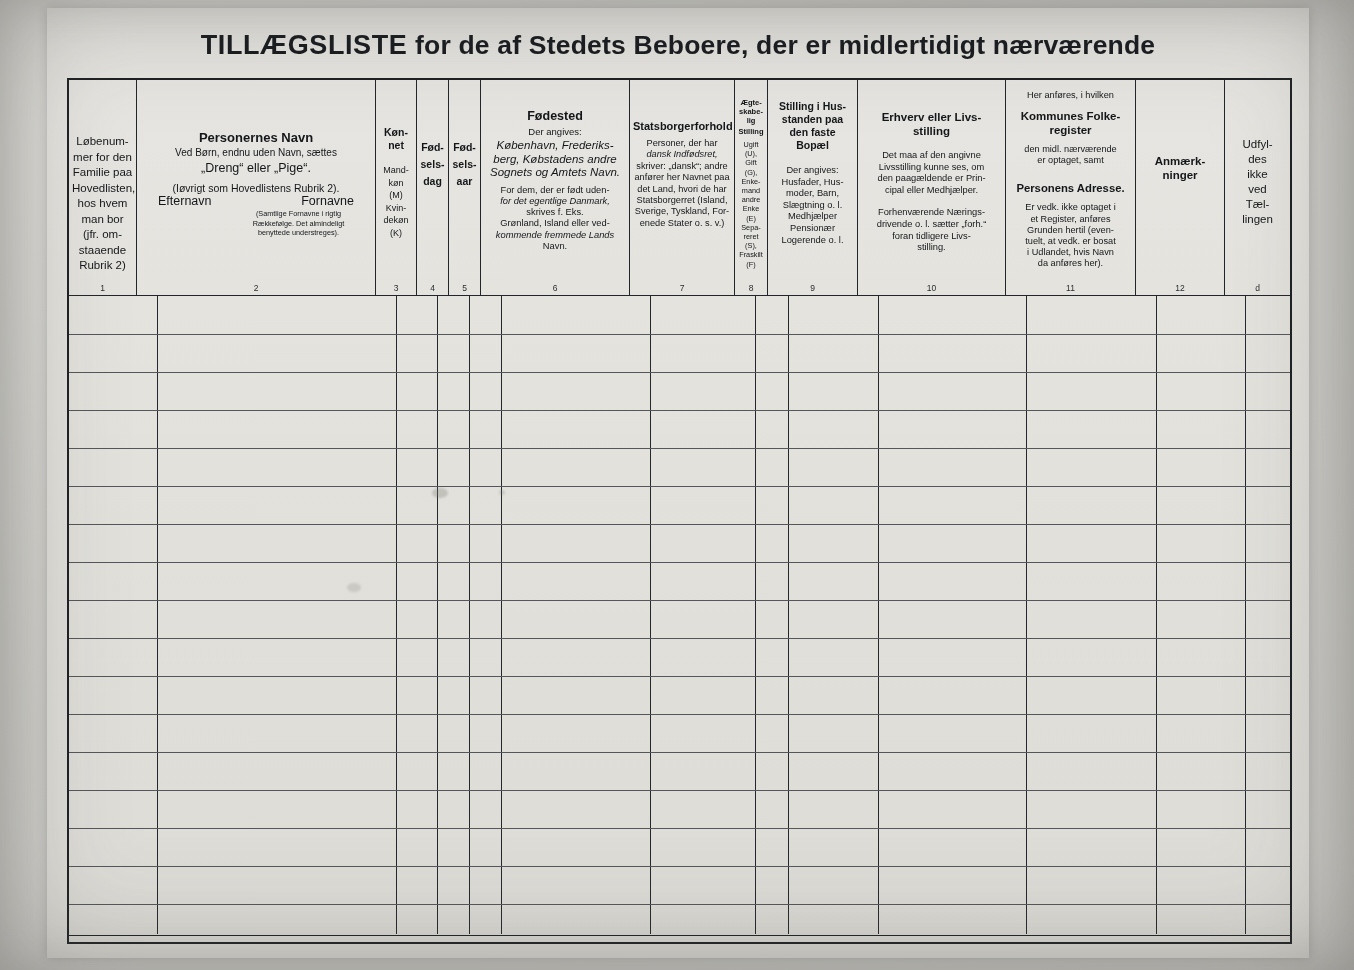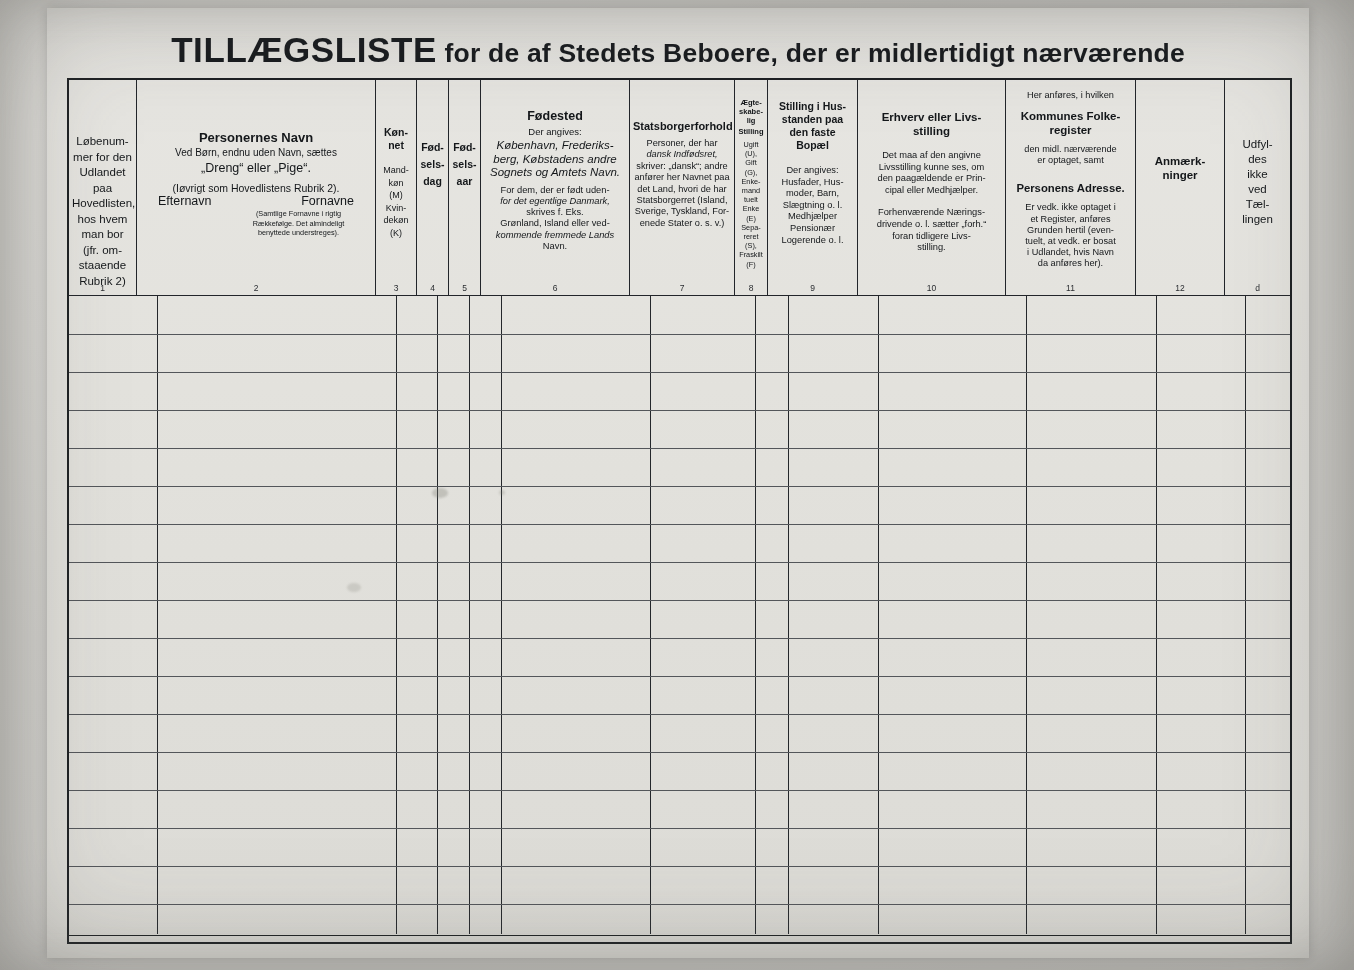--- a/index.html
+++ b/index.html
@@ -40,21 +40,21 @@
     position: absolute;
     left: 0; right: 0;
     top: 22px;
     text-align: center;
     font-size: 26.5px;
     font-weight: bold;
     color: #15181c;
     letter-spacing: .2px;
     white-space: nowrap;
   }
-  .title .lead { font-size: 35px; letter-spacing: .6px; }
+  .title .lead { font-size: 27px; letter-spacing: .6px; }
 
   
   .tbl {
     position: absolute;
     left: 20px;
     top: 70px;
     width: 1225px;
     height: 866px;
     border-top: 2.5px solid #1c1f22;
     border-bottom: 2.5px solid #1c1f22;
@@ -125,21 +125,21 @@
     </div>
 
     <div class="tbl">
 
       <div class="head">
 
         <div class="hcell" style="width:68px;">
           <div style="font-size:11.5px;line-height:15.5px;margin-top:50px;">
             <div>Løbenum-</div>
             <div>mer for den</div>
-            <div>Udlandet paa</div>
+            <div>Familie paa</div>
             <div>Hovedlisten,</div>
             <div>hos hvem</div>
             <div>man bor</div>
             <div>(jfr. om-</div>
             <div>staaende</div>
             <div>Rubrik 2)</div>
           </div>
           <div class="num">1</div>
         </div>
 
@@ -245,21 +245,21 @@
               <div>lig</div>
               <div style="margin-top:2px;">Stilling</div>
           </div>
           <div style="font-size:7.3px;line-height:9.2px;margin-top:4px;">
             <div>Ugift</div>
             <div>(U),</div>
             <div>Gift</div>
             <div>(G),</div>
             <div>Enke-</div>
             <div>mand</div>
-            <div>tuelt</div>
+            <div>andre</div>
             <div>Enke</div>
             <div>(E)</div>
             <div>Sepa-</div>
             <div>reret</div>
             <div>(S),</div>
             <div>Fraskilt</div>
             <div>(F)</div>
           </div>
           <div class="num">8</div>
         </div>

